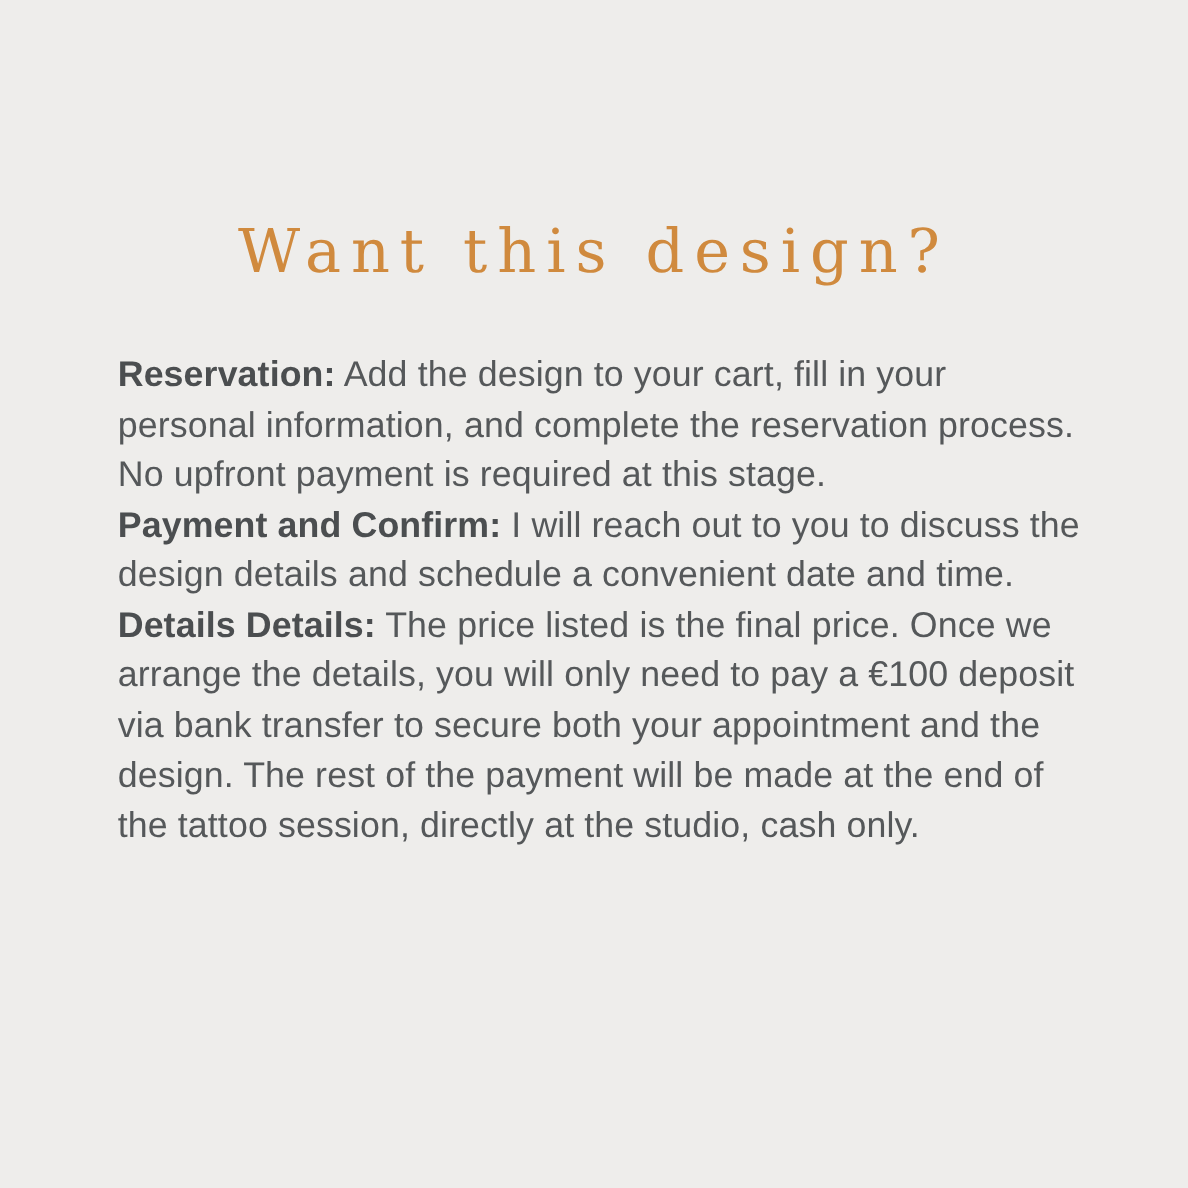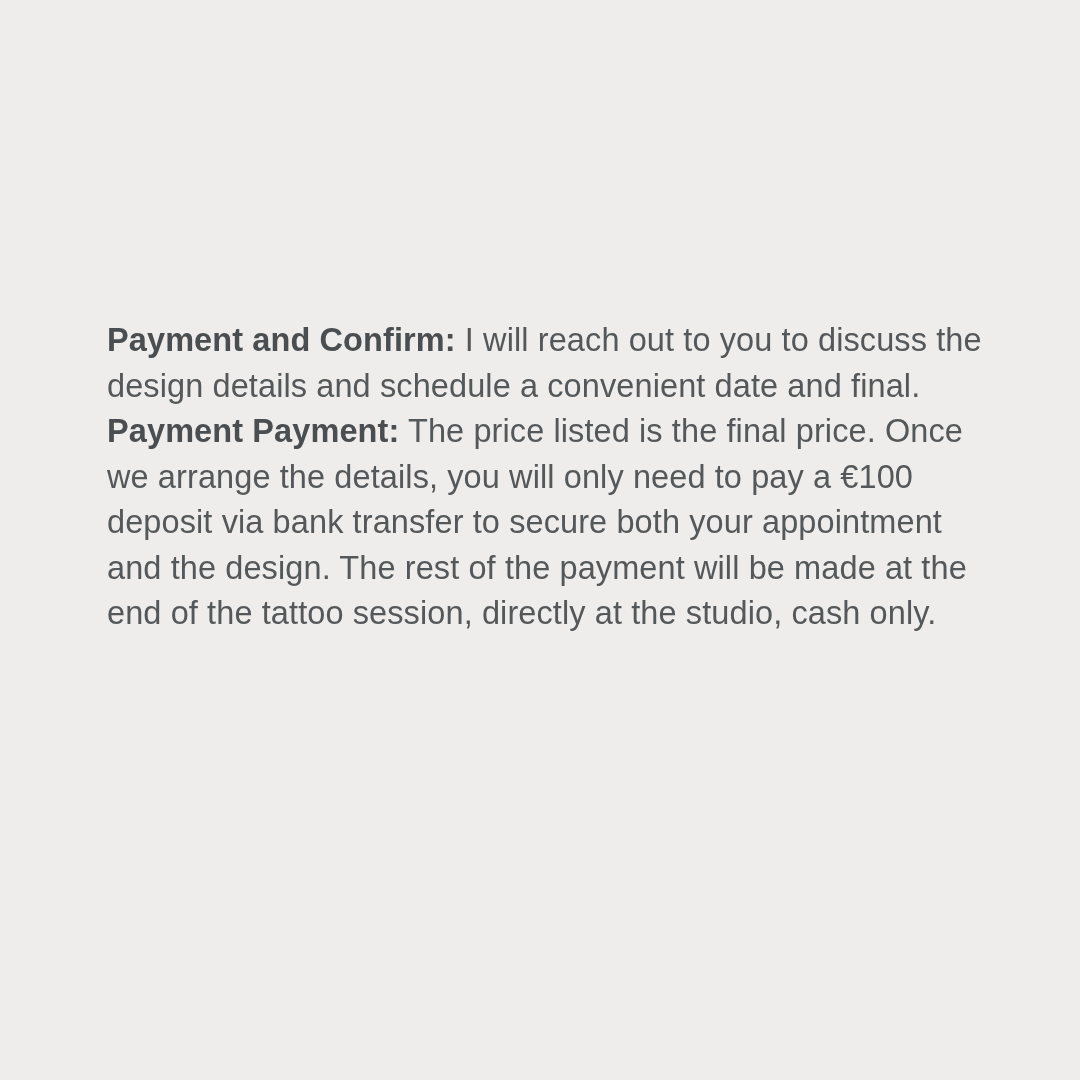--- a/index.html
+++ b/index.html
@@ -50,23 +50,25 @@
   .lead {
     font-weight: bold;
     color: #4b4e50;
   }
 </style>
 </head>
 <body>
 
 <div class="card">
 
+  <div class="title">Want this design?</div>
 
   <div class="body-block">
 
+    <p class="para"><span class="lead">Reservation:</span><span> Add the design to your cart, fill in your personal information, and complete the reservation process. No upfront payment is required at this stage.</span></p>
 
-    <p class="para"><span class="lead">Payment and Confirm:</span><span> I will reach out to you to discuss the design details and schedule a convenient date and final.</span></p>
+    <p class="para"><span class="lead">Payment and Confirm:</span><span> I will reach out to you to discuss the design details and schedule a convenient date and time.</span></p>
 
-    <p class="para"><span class="lead">Payment Payment:</span><span> The price listed is the final price. Once we arrange the details, you will only need to pay a €100 deposit via bank transfer to secure both your appointment and the design. The rest of the payment will be made at the end of the tattoo session, directly at the studio, cash only.</span></p>
+    <p class="para"><span class="lead">Details Details:</span><span> The price listed is the final price. Once we arrange the details, you will only need to pay a €100 deposit via bank transfer to secure both your appointment and the design. The rest of the payment will be made at the end of the tattoo session, directly at the studio, cash only.</span></p>
 
   </div>
 
 </div>
 
 </body></html>

